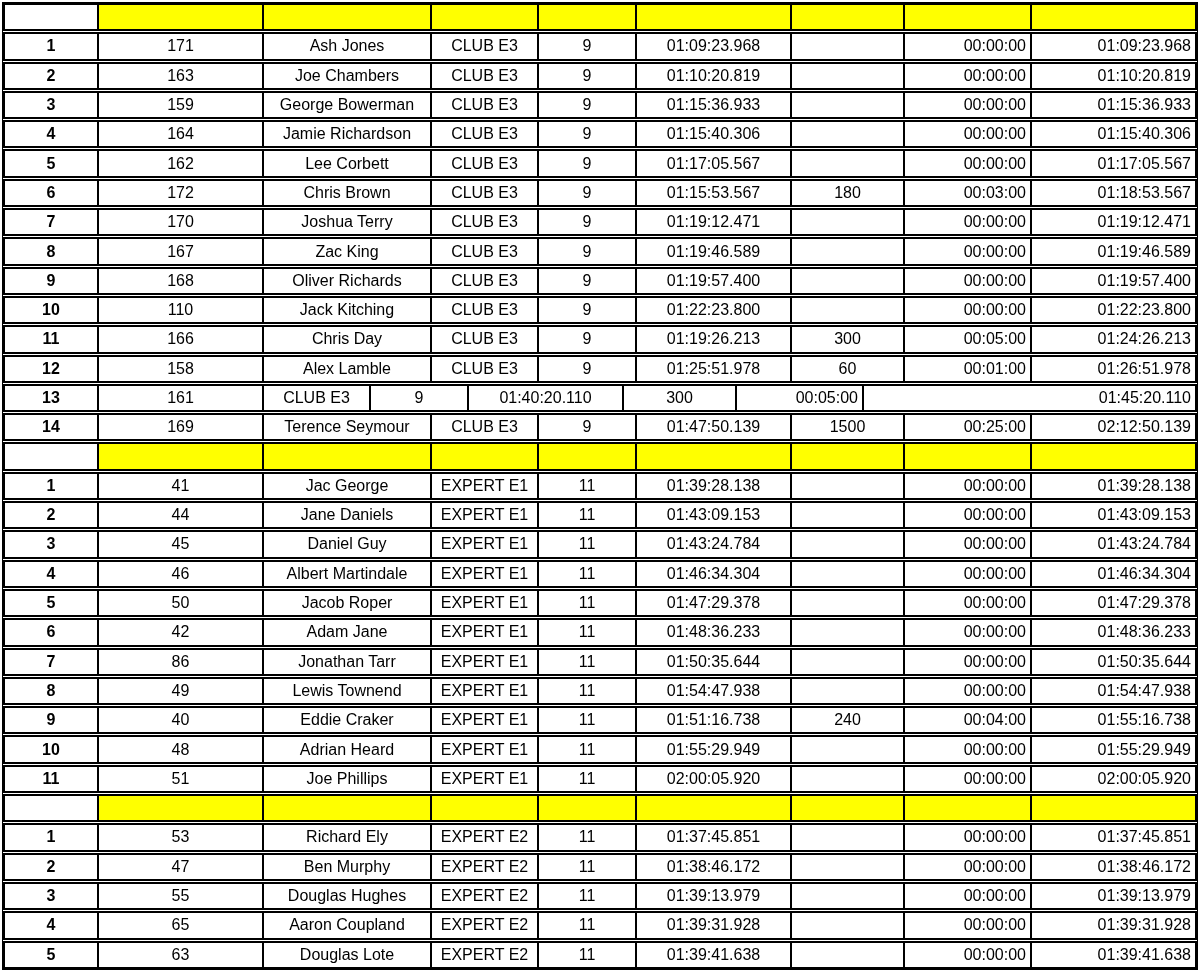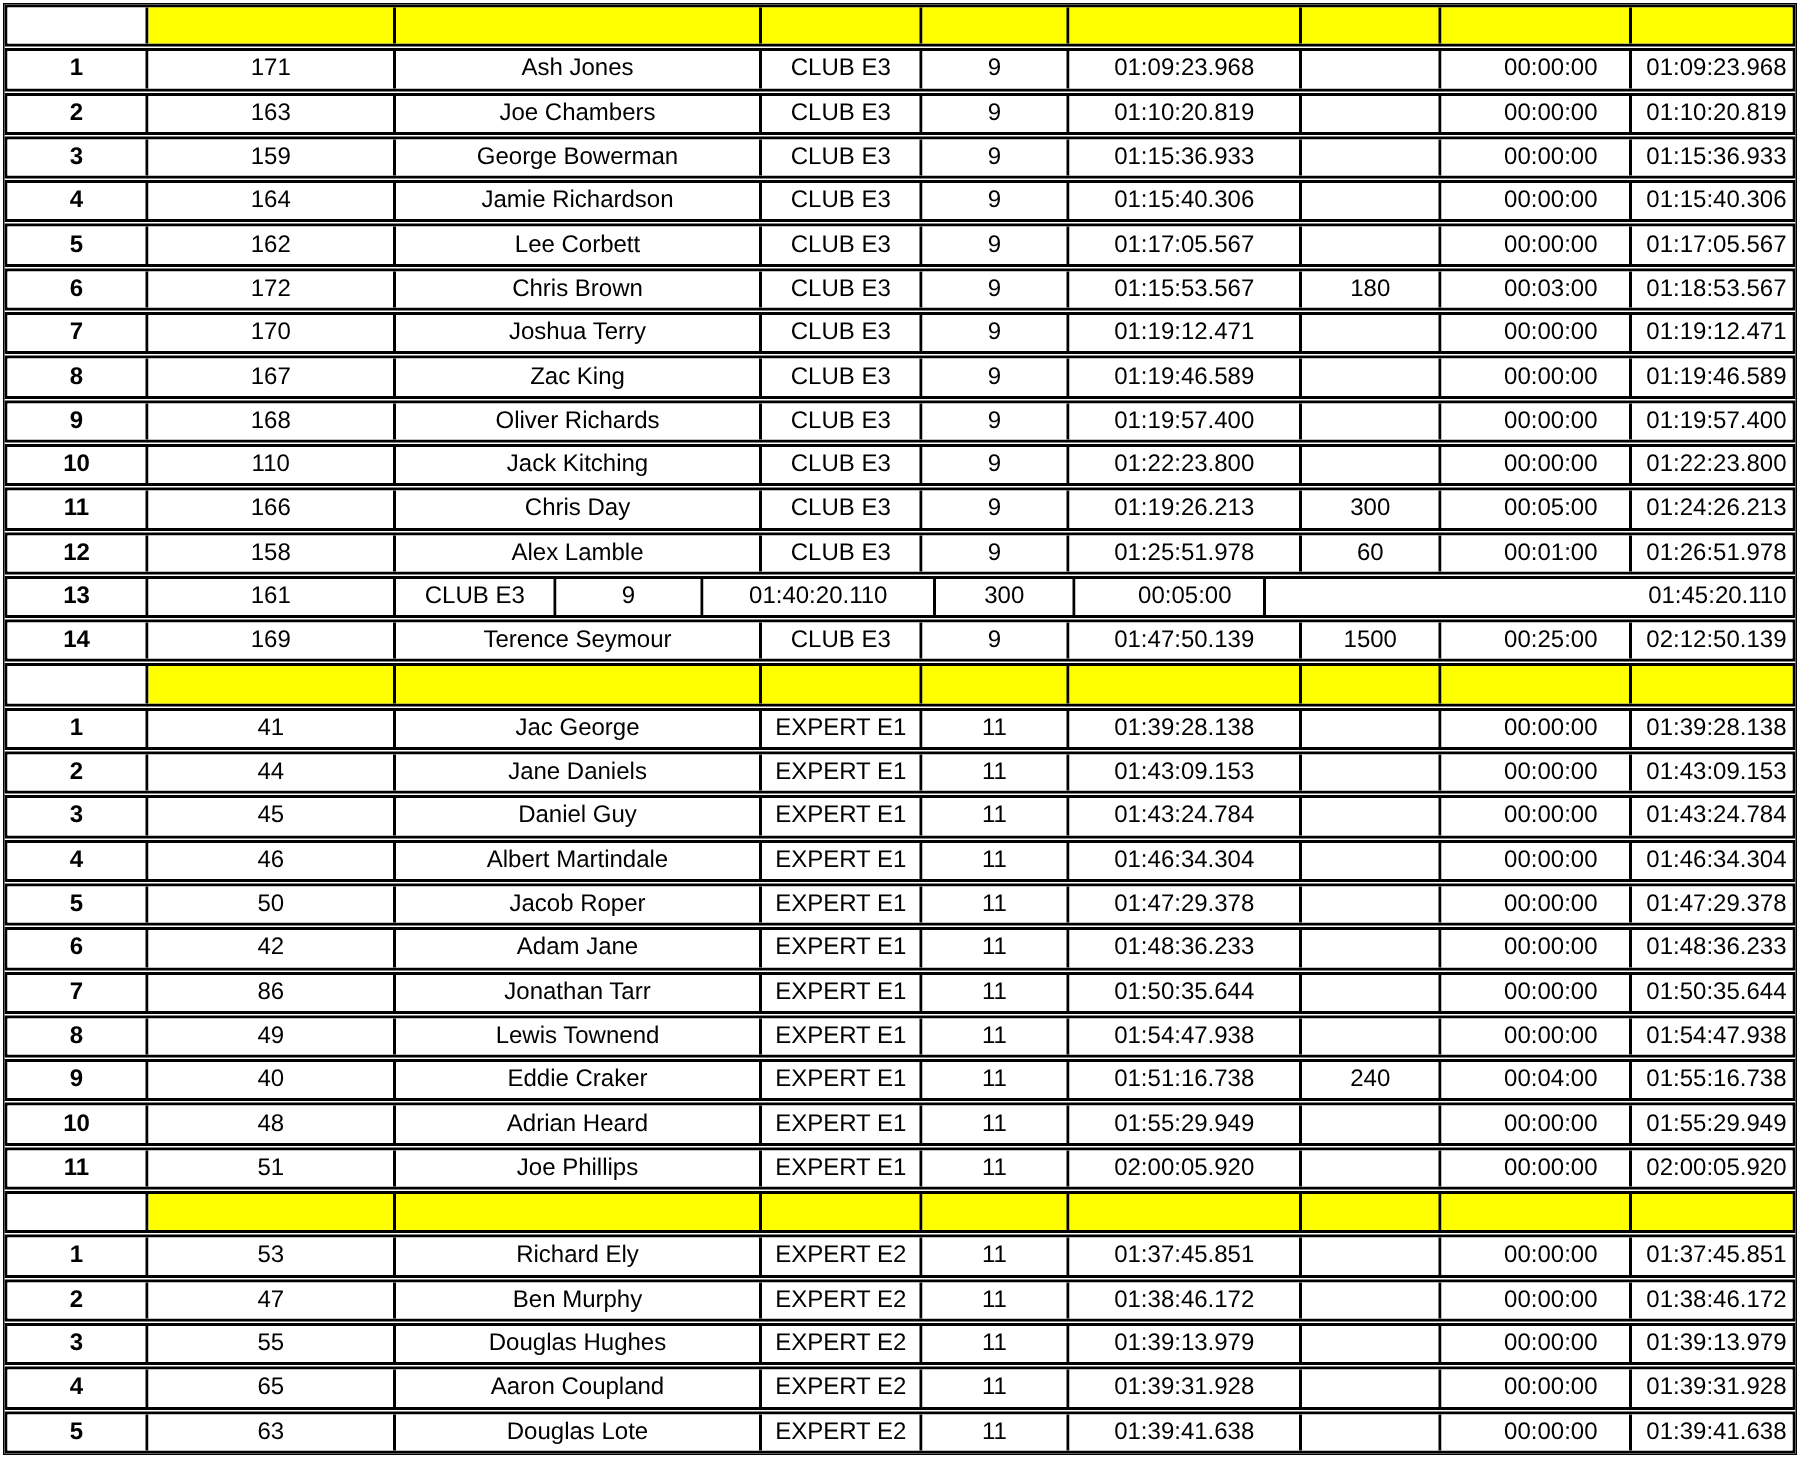--- a/index.html
+++ b/index.html
@@ -30,26 +30,26 @@
     font-size: 16px;
     line-height: 1;
     color: #000;
     white-space: nowrap;
     overflow: hidden;
     background: #ffffff;
   }
   .cell:not(:last-child) { border-right: 2px solid var(--border-color, #000); }
   .c0 { width: 94px;  font-weight: bold; }
   .c1 { width: 165px; }
-  .c2 { width: 244px; }
+  .c2 { width: 168px; }
   .c3 { width: 107px; }
   .c4 { width: 98px;  }
   .c5 { width: 155px; }
-  .c6 { width: 93px;  }
-  .c7 { width: 127px; justify-content: flex-end; padding-right: 21px; }
+  .c6 { width: 113px;  }
+  .c7 { width: 127px; justify-content: flex-end; padding-right: 4px; }
   .c8 { flex: 1;      justify-content: flex-end; padding-right: 4px; }
   .sep .cell { background: var(--accent-yellow, #FFFF00); }
   .sep .c0   { background: #ffffff; }
 </style>
 </head>
 <body>
 
 <div class="sheet">
     <div class="row sep">
       <div class="cell c0"></div>

